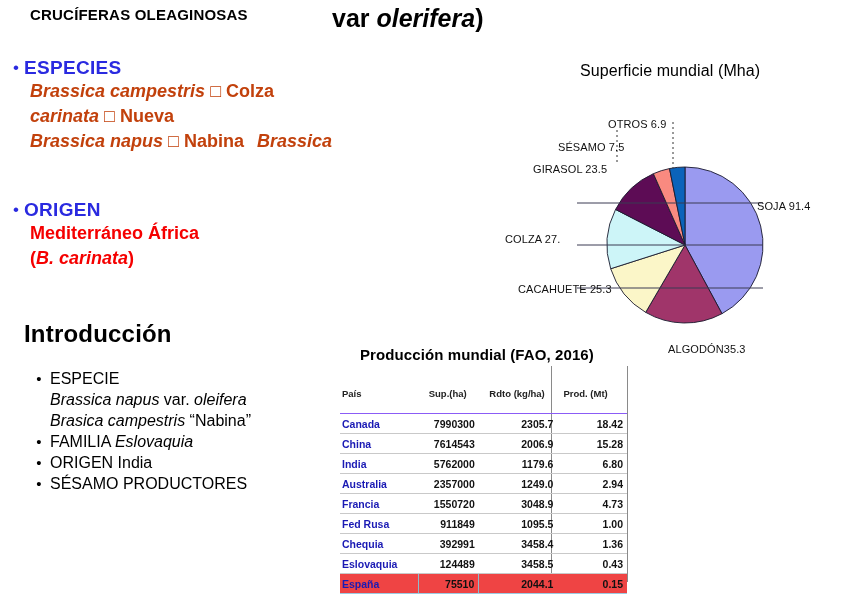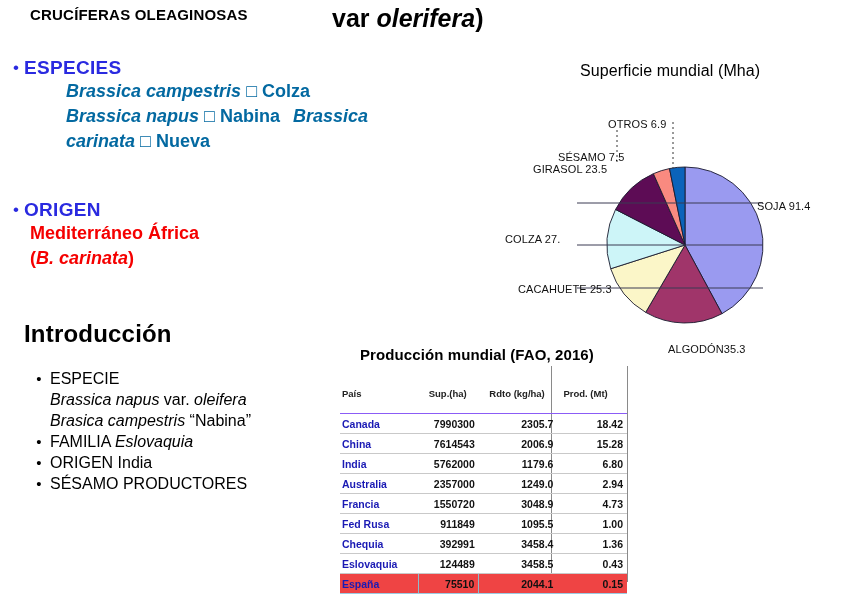--- a/index.html
+++ b/index.html
@@ -21,21 +21,21 @@
   .bullet-dot{
     color:#2a2ae0;font-size:17px;line-height:19px;
     width:16px;flex:0 0 16px;text-align:center;
   }
   .bullet-head{
     color:#2a2ae0;font-size:19px;font-weight:bold;line-height:20px;
     letter-spacing:.3px;
   }
   .sub-lines{margin-left:22px;margin-top:1px;}
   .ln{font-size:18px;font-weight:bold;line-height:25px;white-space:nowrap;}
-  .orange{color:#0369a1;margin-left:36px;}
+  .orange{color:#c2410c;}
   .red{color:#f50000;}
   .it{font-style:italic;}
   .box-glyph{font-style:normal;font-weight:normal;}
 
   #intro-title{
     left:24px;top:320px;
     font-size:24px;font-weight:bold;letter-spacing:.2px;
   }
 
   #list-bottom{left:28px;top:368px;width:310px;}
@@ -109,29 +109,29 @@
     <span class="bullet-dot">•</span>
     <span class="bullet-head">ESPECIES</span>
   </div>
   <div class="sub-lines">
     <div class="ln orange">
       <span class="it">Brassica campestris</span>
       <span class="box-glyph">□</span>
       <span>Colza</span>
     </div>
     <div class="ln orange">
+      <span class="it">carinata</span>
+      <span class="box-glyph">□</span>
+      <span>Nueva</span>
+    </div>
+    <div class="ln orange">
       <span class="it">Brassica napus</span>
       <span class="box-glyph">□</span>
       <span>Nabina</span>
       <span class="it" style="margin-left:8px">Brassica</span>
-    </div>
-    <div class="ln orange">
-      <span class="it">carinata</span>
-      <span class="box-glyph">□</span>
-      <span>Nueva</span>
     </div>
   </div>
 </div>
 
 <div class="abs" id="bullet-origen">
   <div class="bullet-row">
     <span class="bullet-dot">•</span>
     <span class="bullet-head">ORIGEN</span>
   </div>
   <div class="sub-lines">
@@ -191,21 +191,21 @@
       <line x1="72" y1="145" x2="258" y2="145" stroke="#3a3a52" stroke-width="1"></line>
       <line x1="72" y1="188" x2="258" y2="188" stroke="#3a3a52" stroke-width="1"></line>
       <line x1="112" y1="30" x2="112" y2="64" stroke="#333" stroke-width="1" stroke-dasharray="2 3"></line>
       <line x1="168" y1="22" x2="168" y2="68" stroke="#333" stroke-width="1" stroke-dasharray="2 3"></line>
     </svg>
   <div class="pie-label" style="left:252px;top:100px;">SOJA 91.4</div>
   <div class="pie-label" style="left:163px;top:243px;">ALGODÓN35.3</div>
   <div class="pie-label" style="left:13px;top:183px;">CACAHUETE 25.3</div>
   <div class="pie-label" style="left:0px;top:133px;">COLZA 27.</div>
   <div class="pie-label" style="left:28px;top:63px;">GIRASOL 23.5</div>
-  <div class="pie-label" style="left:53px;top:41px;margin-top:10px;">SÉSAMO 7.5</div>
+  <div class="pie-label" style="left:53px;top:41px;">SÉSAMO 7.5</div>
   <div class="pie-label" style="left:103px;top:18px;">OTROS 6.9</div>
 </div>
 
 <div class="abs" id="table-title">Producción mundial  (FAO, 2016)</div>
 
 <div class="vline" style="left:551px;top:366px;height:216px;"></div>
 <div class="vline" style="left:627px;top:366px;height:216px;"></div>
 
 <table id="prod-table">
   <thead>

